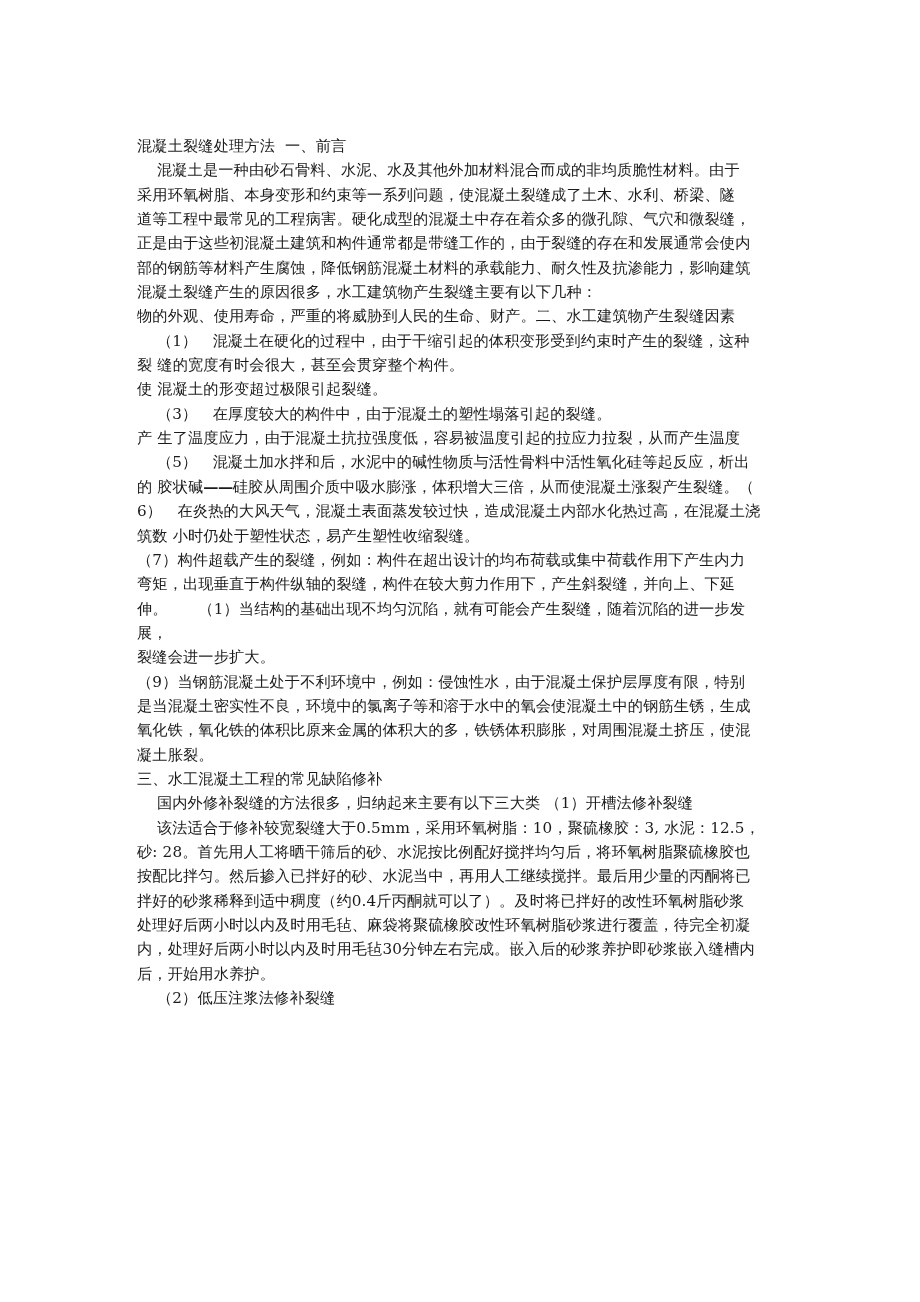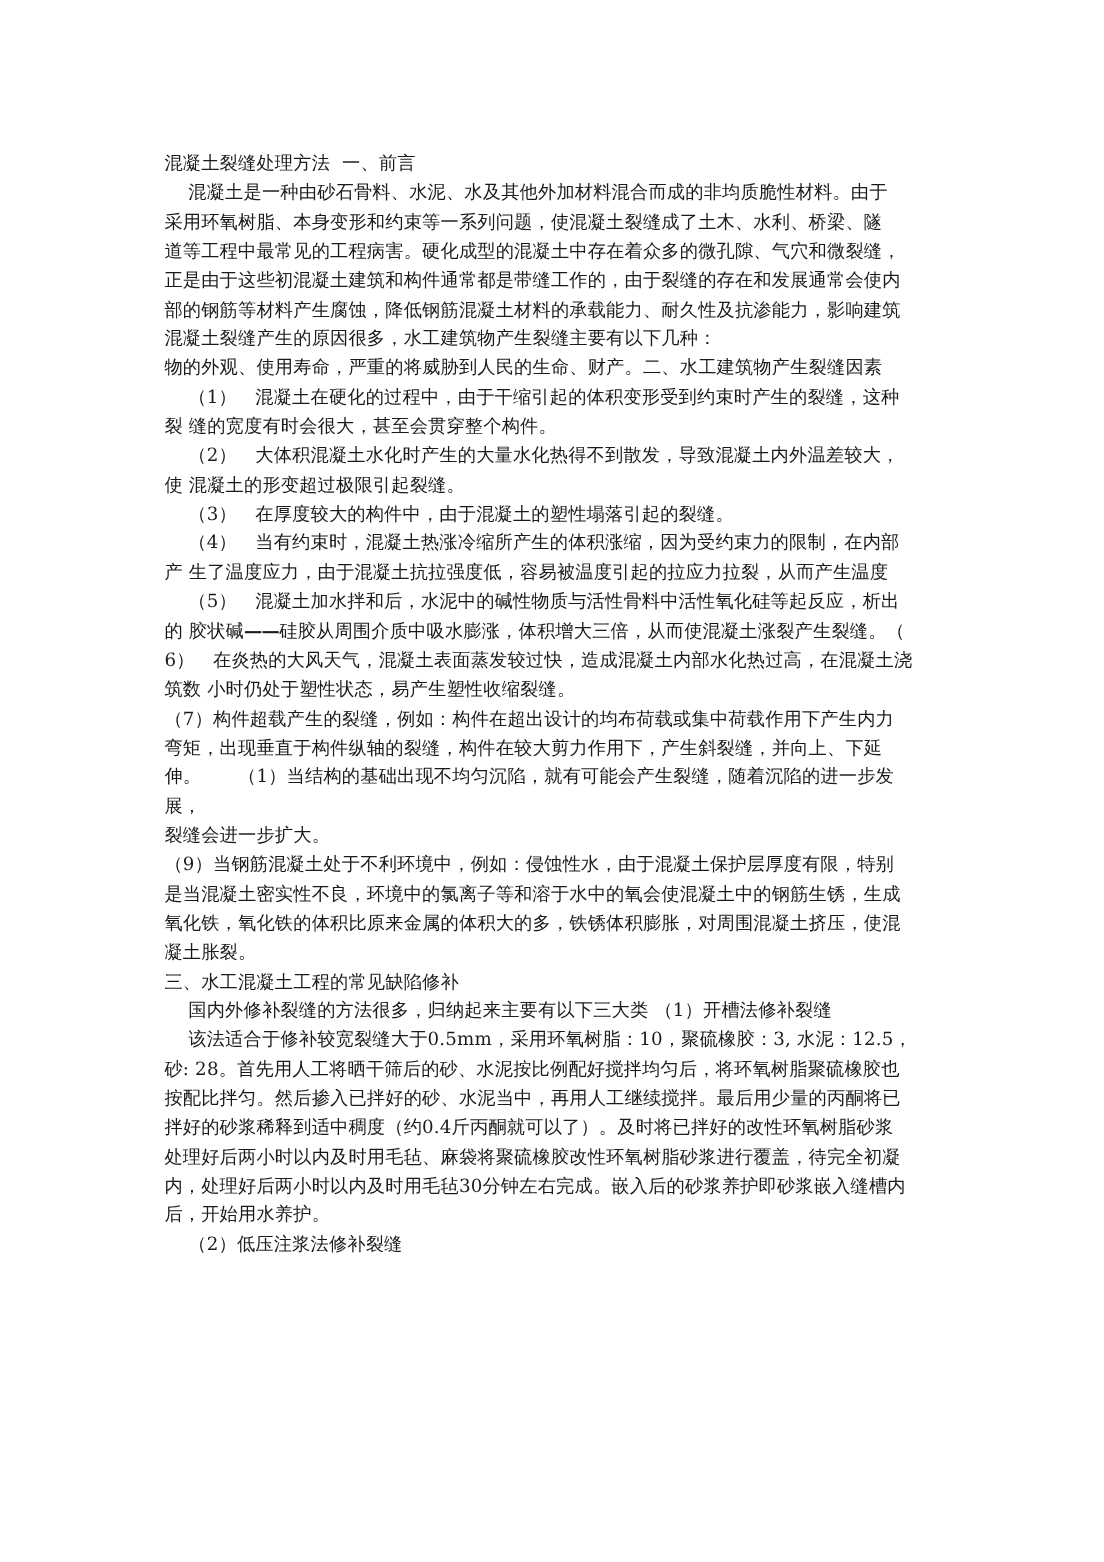--- a/index.html
+++ b/index.html
@@ -18,21 +18,21 @@
   .page {
     position: relative;
     width: 920px;
     height: 1302px;
     background: #ffffff;
     box-sizing: border-box;
   }
   .doc-body {
     position: absolute;
     left: 137px;
-    top: 124px;
+    top: 134px;
     width: 654px;
   }
   .line {
     font-size: 15.2px;
     line-height: 24.35px;
     letter-spacing: 0.15px;
     white-space: pre;
     color: #1a1a1a;
     font-family: "DejaVu Serif", "Liberation Serif", serif;
   }
@@ -53,24 +53,22 @@
     <div class="line">混凝土裂缝处理方法  一、前言</div>
     <div class="line">    混凝土是一种由砂石骨料、水泥、水及其他外加材料混合而成的非均质脆性材料。由于</div>
     <div class="line">采用环氧树脂、本身变形和约束等一系列问题，使混凝土裂缝成了土木、水利、桥梁、隧</div>
     <div class="line">道等工程中最常见的工程病害。硬化成型的混凝土中存在着众多的微孔隙、气穴和微裂缝，</div>
     <div class="line">正是由于这些初混凝土建筑和构件通常都是带缝工作的，由于裂缝的存在和发展通常会使内</div>
     <div class="line">部的钢筋等材料产生腐蚀，降低钢筋混凝土材料的承载能力、耐久性及抗渗能力，影响建筑</div>
     <div class="line">混凝土裂缝产生的原因很多，水工建筑物产生裂缝主要有以下几种：</div>
     <div class="line">物的外观、使用寿命，严重的将威胁到人民的生命、财产。二、水工建筑物产生裂缝因素</div>
     <div class="line">    （1）　混凝土在硬化的过程中，由于干缩引起的体积变形受到约束时产生的裂缝，这种</div>
     <div class="line">裂 缝的宽度有时会很大，甚至会贯穿整个构件。</div>
-    <div class="line">    （2）　大体积混凝土水化时产生的大量水化热得不到散发，导致混凝土内外温差较大，</div>
     <div class="line">使 混凝土的形变超过极限引起裂缝。</div>
     <div class="line">    （3）　在厚度较大的构件中，由于混凝土的塑性塌落引起的裂缝。</div>
-    <div class="line">    （4）　当有约束时，混凝土热涨冷缩所产生的体积涨缩，因为受约束力的限制，在内部</div>
     <div class="line">产 生了温度应力，由于混凝土抗拉强度低，容易被温度引起的拉应力拉裂，从而产生温度</div>
     <div class="line">    （5）　混凝土加水拌和后，水泥中的碱性物质与活性骨料中活性氧化硅等起反应，析出</div>
 
     <div class="line"><span>的 胶状碱</span><span class="dash">——</span><span>硅胶从周围介质中吸水膨涨，体积增大三倍，从而使混凝土涨裂产生裂缝。（</span></div>
 
     <div class="line">6）　在炎热的大风天气，混凝土表面蒸发较过快，造成混凝土内部水化热过高，在混凝土浇</div>
     <div class="line">筑数 小时仍处于塑性状态，易产生塑性收缩裂缝。</div>
     <div class="line">（7）构件超载产生的裂缝，例如：构件在超出设计的均布荷载或集中荷载作用下产生内力</div>
     <div class="line">弯矩，出现垂直于构件纵轴的裂缝，构件在较大剪力作用下，产生斜裂缝，并向上、下延</div>
     <div class="line">伸。　　（1）当结构的基础出现不均匀沉陷，就有可能会产生裂缝，随着沉陷的进一步发</div>

